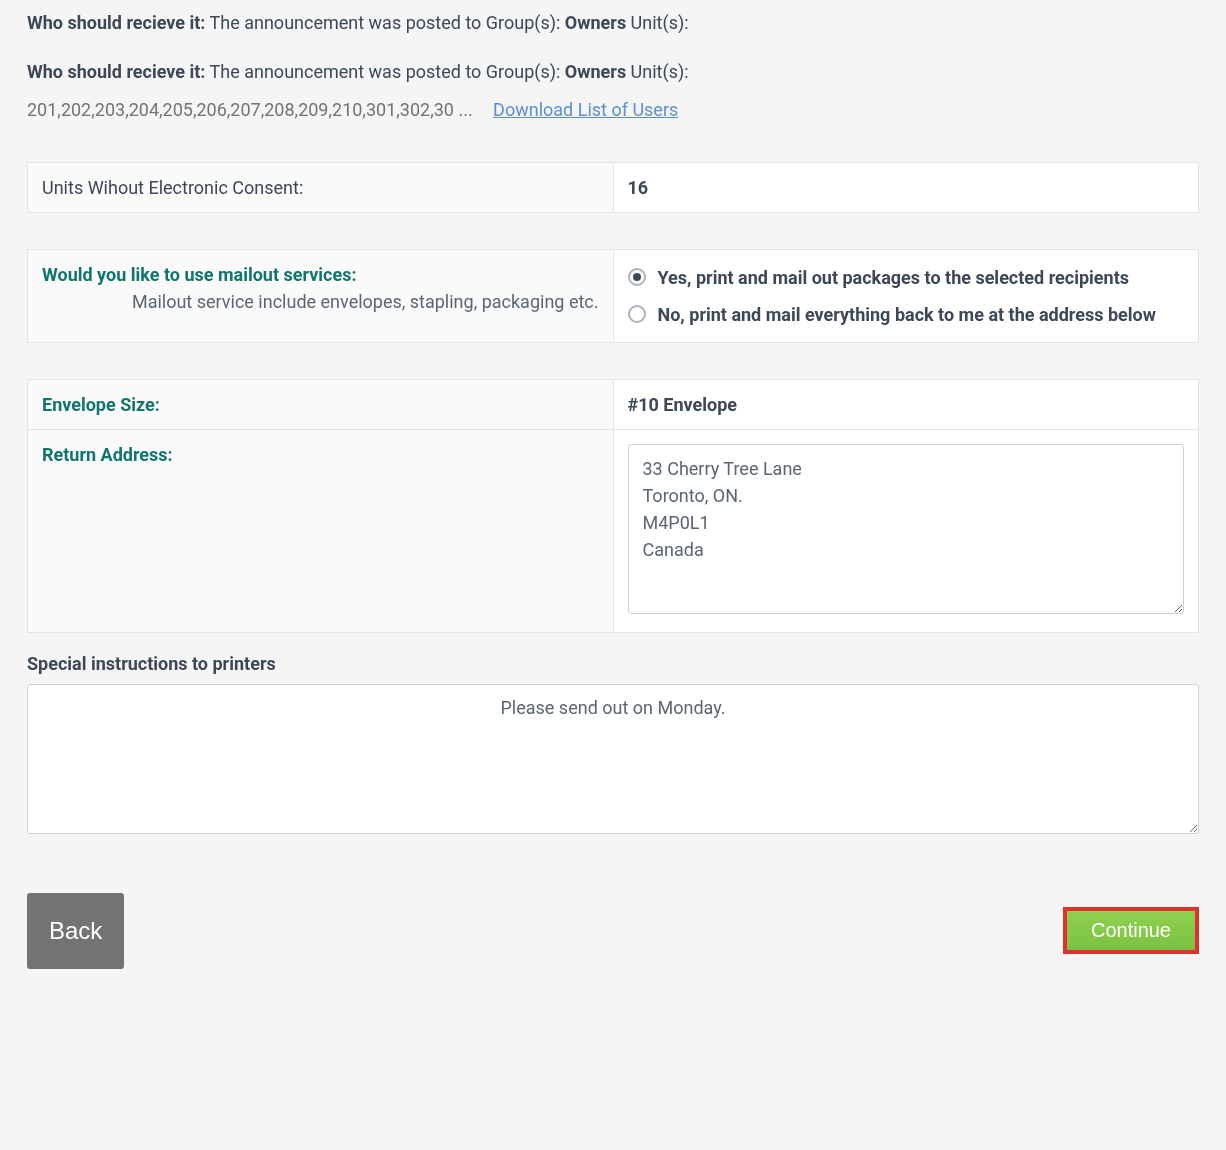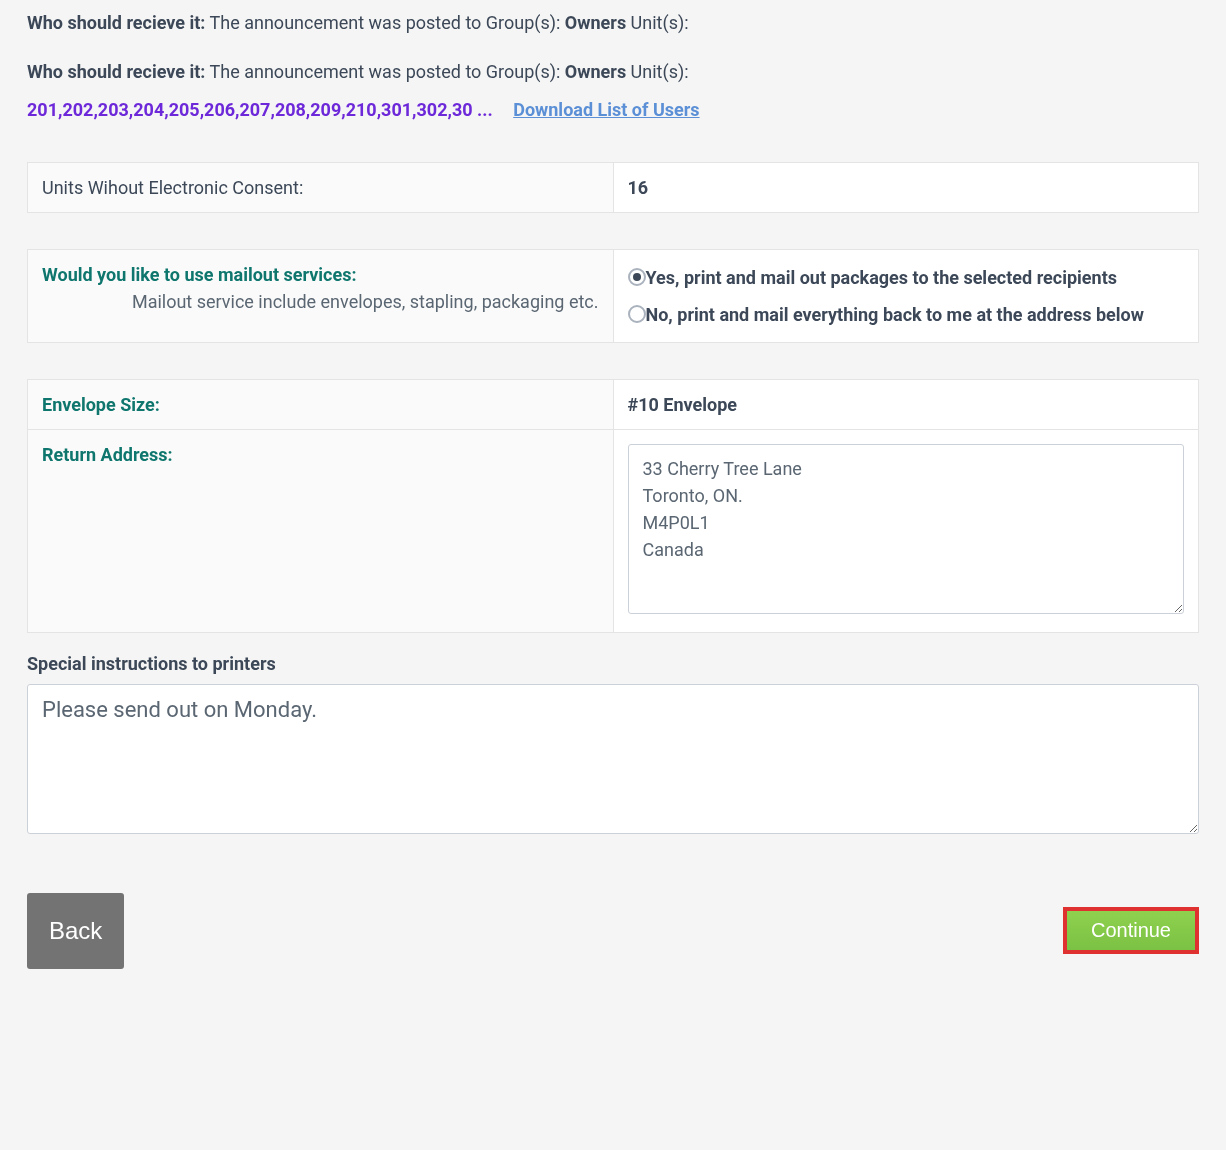--- a/index.html
+++ b/index.html
@@ -17,28 +17,28 @@
       max-width: 1226px;
       margin: 0 auto;
     }
     .line {
       color: #3c4858;
       line-height: 1.7;
       margin-bottom: 8px;
     }
     .bold { font-weight: 700; }
     .units-list {
-      font-weight: 700;
-      color: #6d28d9;
+      font-weight: 400;
+      color: #737373;
       display: inline;
     }
     a.download {
       color: #5b8fd6;
       text-decoration: underline;
-      font-weight: 700;
+      font-weight: 400;
       margin-left: 16px;
     }
     table.grid {
       width: 100%;
       border-collapse: collapse;
       background: #fff;
       margin-top: 36px;
       margin-bottom: 0;
     }
     table.grid td, table.grid th {
@@ -50,20 +50,21 @@
     }
     table.grid .left-col { width: 50%; background:#fafafa; }
     table.grid .right-col { width: 50%; }
     .cell-label { font-weight: 700; color:#0f766e; }
     .cell-sub { font-weight: 400; color:#5a6672; margin-top: 6px; text-align: right; }
     .val-bold { font-weight: 700; color:#3c4858; }
     .radio-row {
       display: flex;
       align-items: flex-start;
       margin-bottom: 10px;
+      gap: 12px;
     }
     .radio-row:last-child { margin-bottom: 0;}
     .radio-outer {
       width: 18px; height: 18px;
       border: 2px solid #aab2bd;
       border-radius: 50%;
       margin-top: 4px;
       flex: 0 0 18px;
       position: relative;
       background:#fff;
@@ -93,23 +94,24 @@
       margin-top: 20px;
       margin-bottom: 10px;
     }
     textarea.instructions {
       width: 100%;
       height: 150px;
       border: 1px solid #ccd1d9;
       border-radius: 3px;
       padding: 12px 14px;
       font-family: inherit;
-      font-size: 22px;
+      font-size: 18px;
       color: #5a6672;
       resize: both;
+      text-align: center;
     }
     .btn-row {
       margin-top: 55px;
       display:flex;
       justify-content: space-between;
       align-items:center;
     }
     button.back {
       background:#737373;
       color: #fff;

